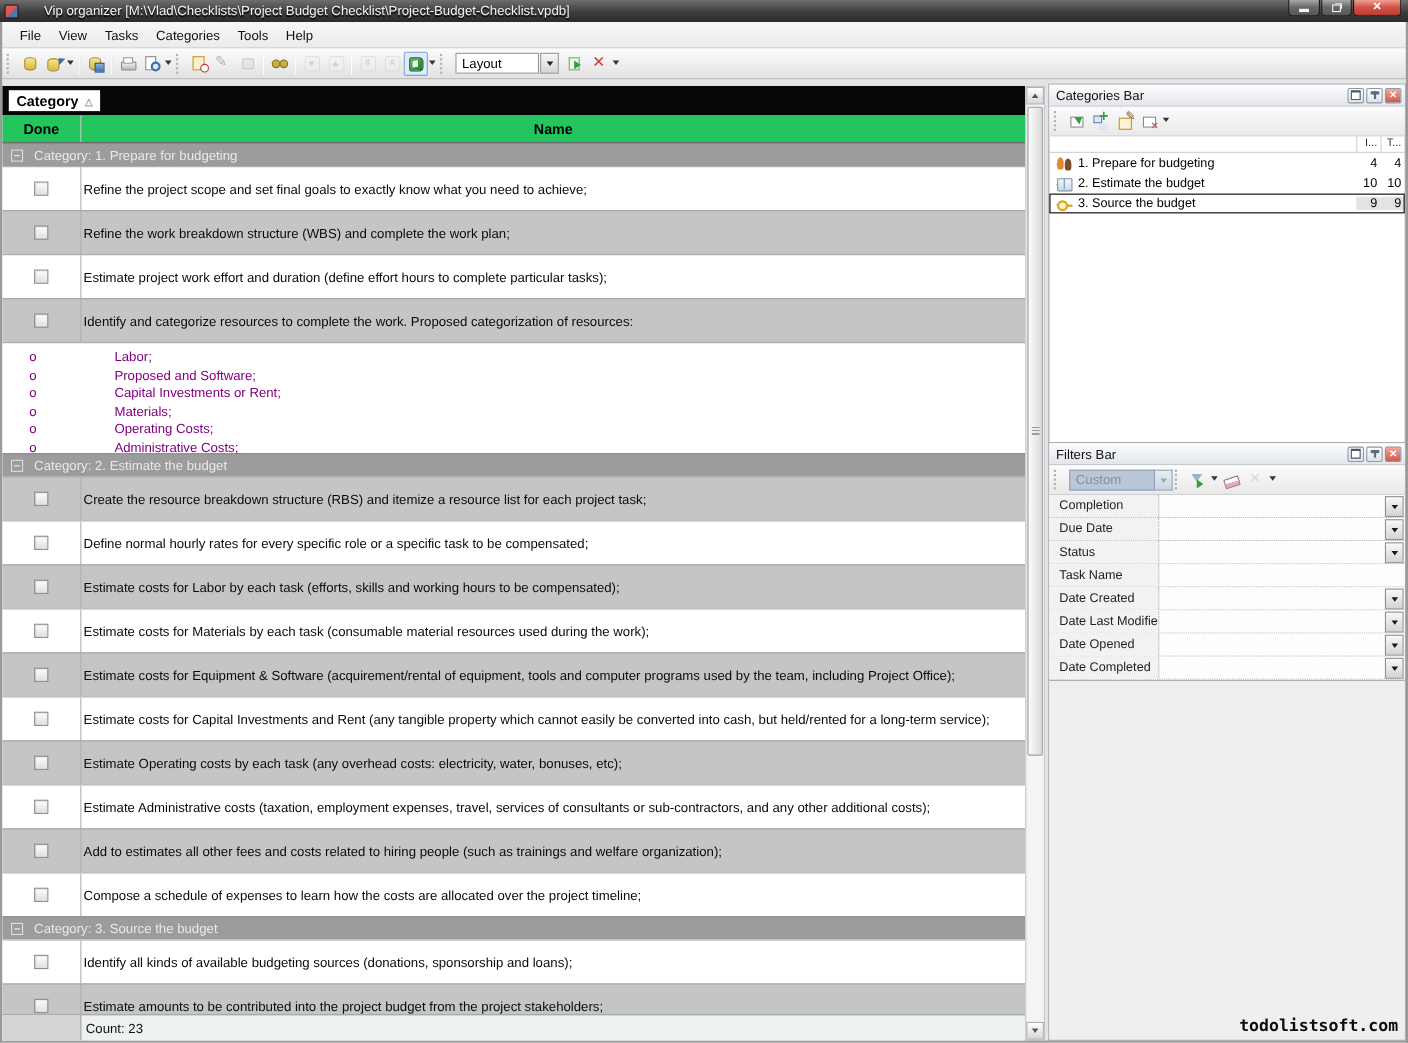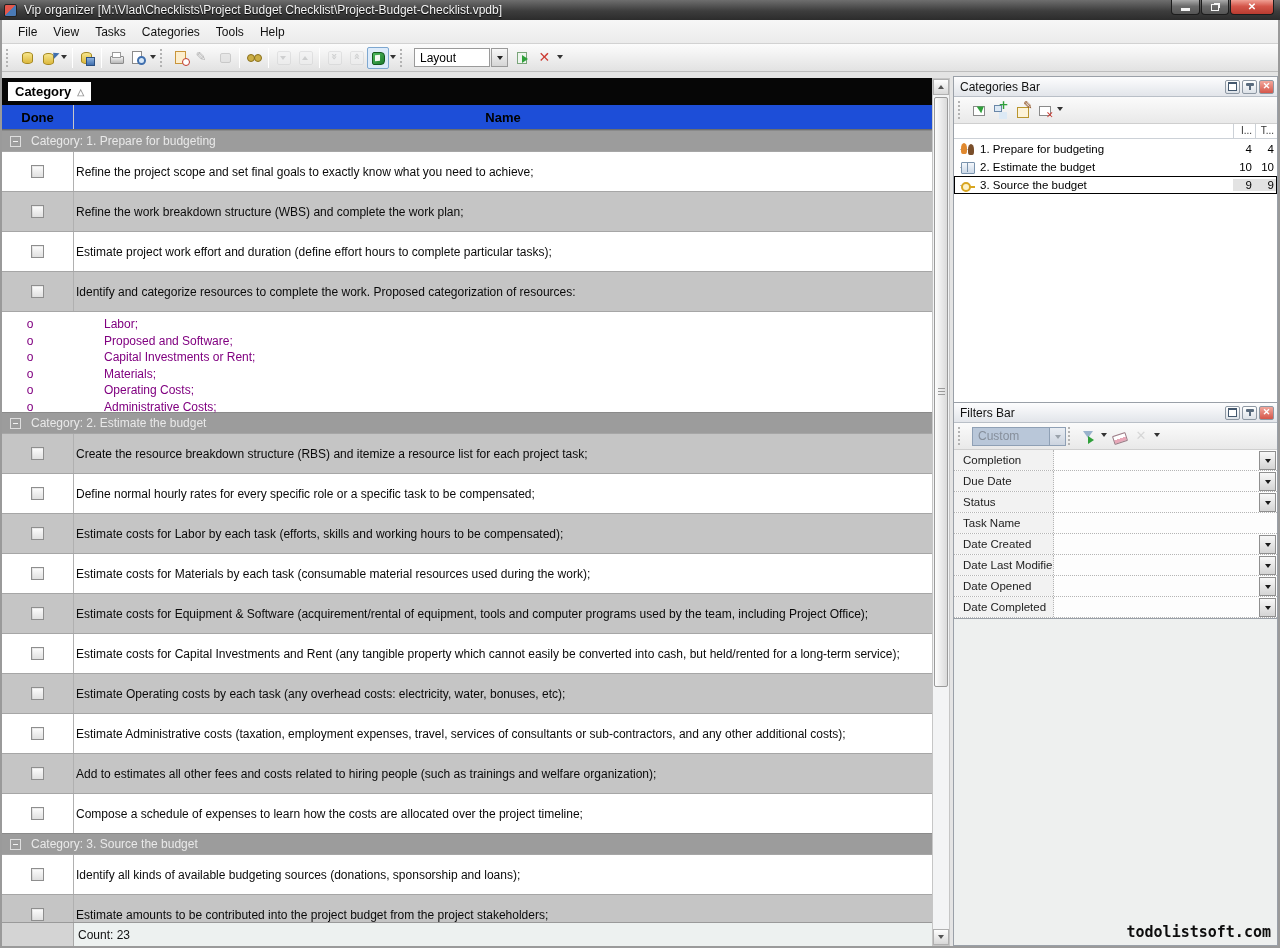--- a/index.html
+++ b/index.html
@@ -3,21 +3,21 @@
 <meta charset="utf-8">
 <style>
   *{margin:0;padding:0;box-sizing:border-box}
   html,body{width:1280px;height:948px;overflow:hidden}
   body{font-family:"Liberation Sans",sans-serif;background:#e4e4e4;position:relative}
 
   
   .titlebar{position:absolute;left:0;top:0;width:1280px;height:20px;
     background:linear-gradient(#6e6e6e,#3d3d3d 55%,#2c2c2c);display:flex;align-items:center;padding-left:4px}
   .appicon{width:13px;height:13px;border-radius:2px;background:linear-gradient(135deg,#e2574c 50%,#4a7ab5 50%);border:1px solid #222;flex:none}
-  .apptitle{color:#f4f4f4;font-size:12px;margin-left:7px;text-shadow:0 1px 1px #000;white-space:nowrap}
+  .apptitle{color:#f4f4f4;font-size:12px;margin-left:23px;text-shadow:0 1px 1px #000;white-space:nowrap}
   .winbtns{position:absolute;right:6px;top:0;display:flex;gap:1px}
   .wbtn{height:15px;border:1px solid #1c1c1c;border-top:none;border-radius:0 0 4px 4px;
     background:linear-gradient(#a9a9a9,#6a6a6a 45%,#555);display:flex;align-items:center;justify-content:center}
   .wbtn-min{width:29px}.wbtn-restore{width:28px}
   .wbtn-close{width:44px;background:linear-gradient(#f0a094,#d4564a 45%,#b93b30)}
   .wbtn-min i{display:block;width:9px;height:3px;background:#f5f5f5;margin-top:4px}
   .wbtn-restore i{display:block;width:8px;height:7px;border:1px solid #f5f5f5;box-shadow:2px -2px 0 -1px #f5f5f5}
   .wbtn-close i{color:#fff;font-style:normal;font-weight:bold;font-size:10px;line-height:10px}
 
   .menubar{position:absolute;left:0;top:20px;width:1280px;height:24px;background:linear-gradient(#f7f7f7,#ebebeb);
@@ -64,21 +64,21 @@
 
   .combo{width:76px;height:19px;background:#fff;border:1px solid #9a9a9a;display:flex;align-items:center;padding-left:5px;font-size:12px;margin:0 1px 0 4px}
   .combo-btn{width:17px;height:19px;background:linear-gradient(#f7f7f7,#d6d6d6);border:1px solid #9a9a9a;display:flex;align-items:center;justify-content:center;margin-right:4px}
   .combo-btn::before{content:"";border:3px solid transparent;border-top:4px solid #222;margin-top:4px}
 
   
   .grid{position:absolute;left:2px;top:78px;width:930px;height:868px;background:#fff;overflow:hidden}
   .groupband{height:27px;background:#060606;display:flex;align-items:center;padding-left:6px}
   .groupchip{height:19px;background:#fff;display:flex;align-items:center;padding:0 7px;font-size:13px;font-weight:bold;color:#000}
   .groupchip .sort{margin-left:6px;font-size:9px;color:#9a9a9a}
-  .gheader{height:25px;background:#1d4ed8;border-bottom:1px solid #6e6e6e;display:flex;font-weight:bold;font-size:13px}
+  .gheader{height:25px;background:#22c55e;border-bottom:1px solid #6e6e6e;display:flex;font-weight:bold;font-size:13px}
   .gheader .hd-done{width:72px;border-right:1px solid #c8c8c8;display:flex;align-items:center;justify-content:center}
   .gheader .hd-name{flex:1;display:flex;align-items:center;justify-content:center}
   .gridrows{position:absolute;left:0;top:52px;right:0;bottom:0;overflow:hidden}
   .catrow{height:21px;background:#9c9c9c;border-top:1px solid #8a8a8a;display:flex;align-items:center;color:#e9e9e9;font-size:12px}
   .colbox{width:11px;height:11px;border:1px solid #dedede;margin:0 10px 0 8px;position:relative;flex:none}
   .colbox::before{content:"";position:absolute;left:2px;top:4px;width:5px;height:1px;background:#f2f2f2}
   .row{display:flex;border-top:1px solid #a6a6a6;background:#fff}
   .row.shaded{background:#c5c5c5}
   .row .done{width:72px;flex:none;border-right:1px solid #b0b0b0;display:flex;align-items:center;justify-content:center}
   .cb{width:13px;height:13px;border:1px solid #8e8e8e;background:linear-gradient(#fdfdfd,#e0e0e0);box-shadow:inset 1px 1px 0 rgba(0,0,0,.07)}

